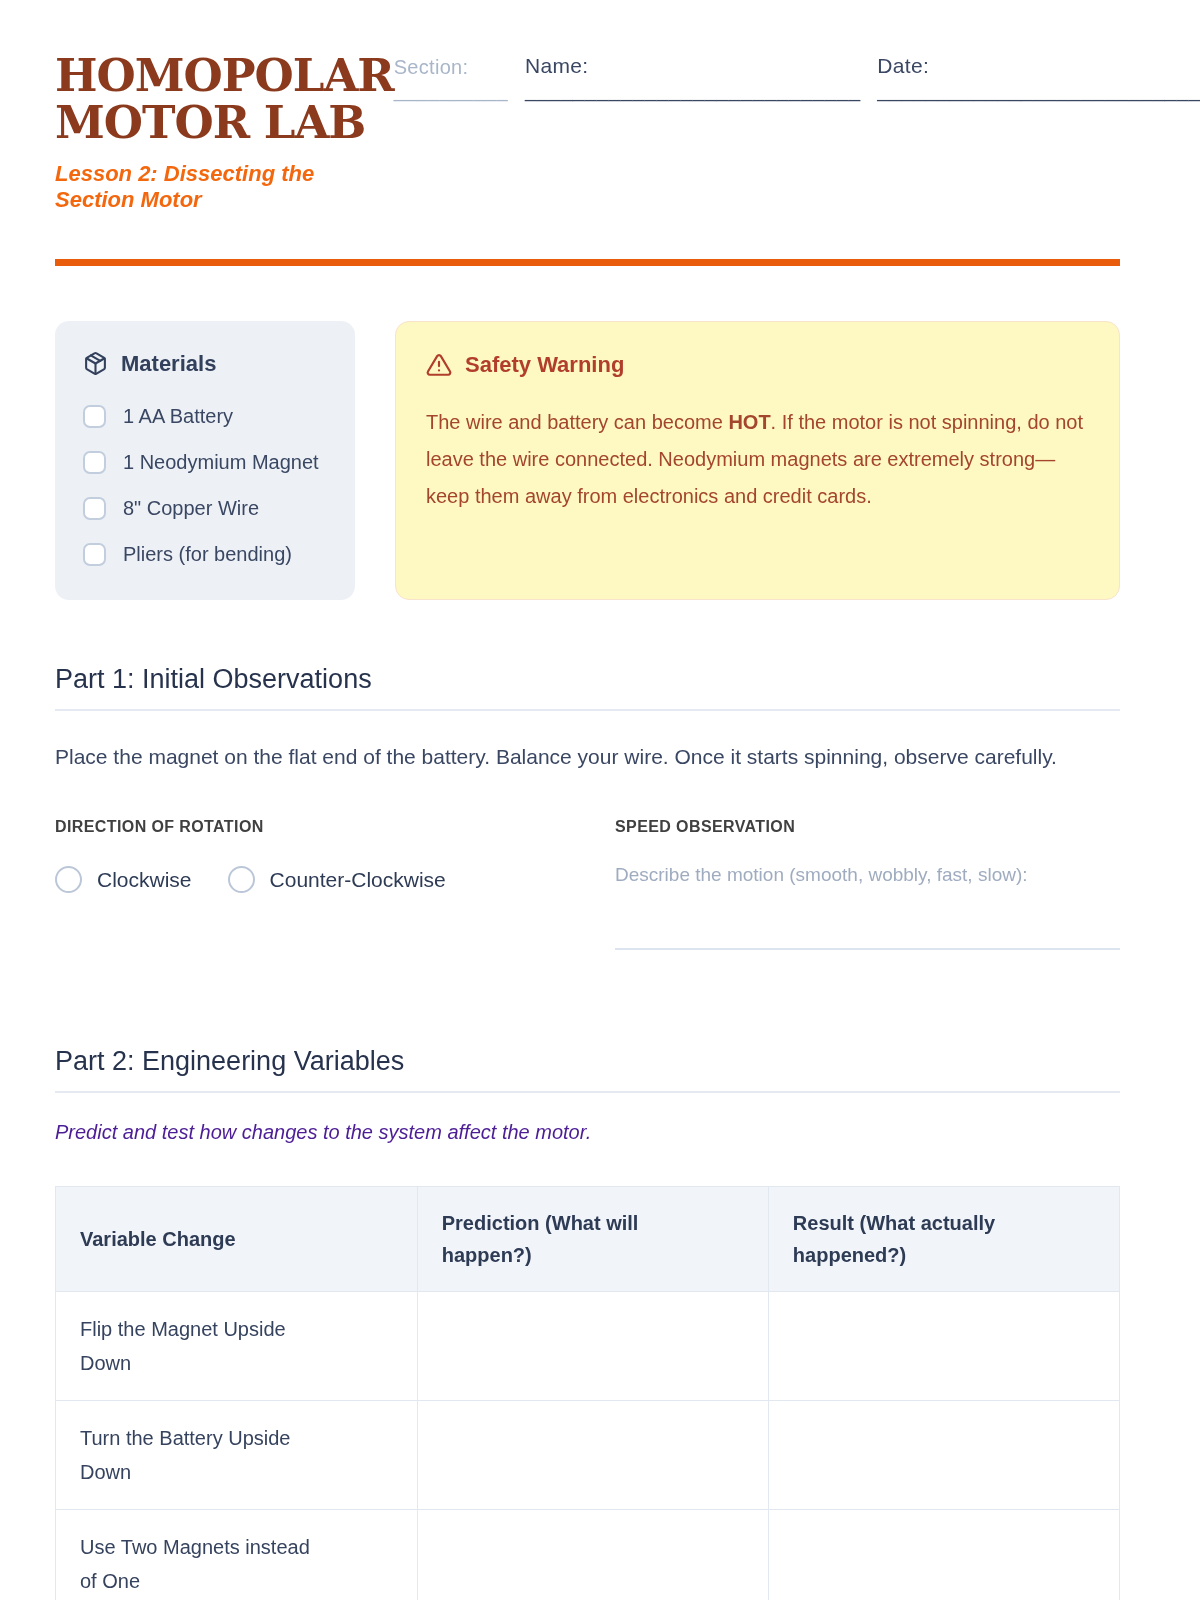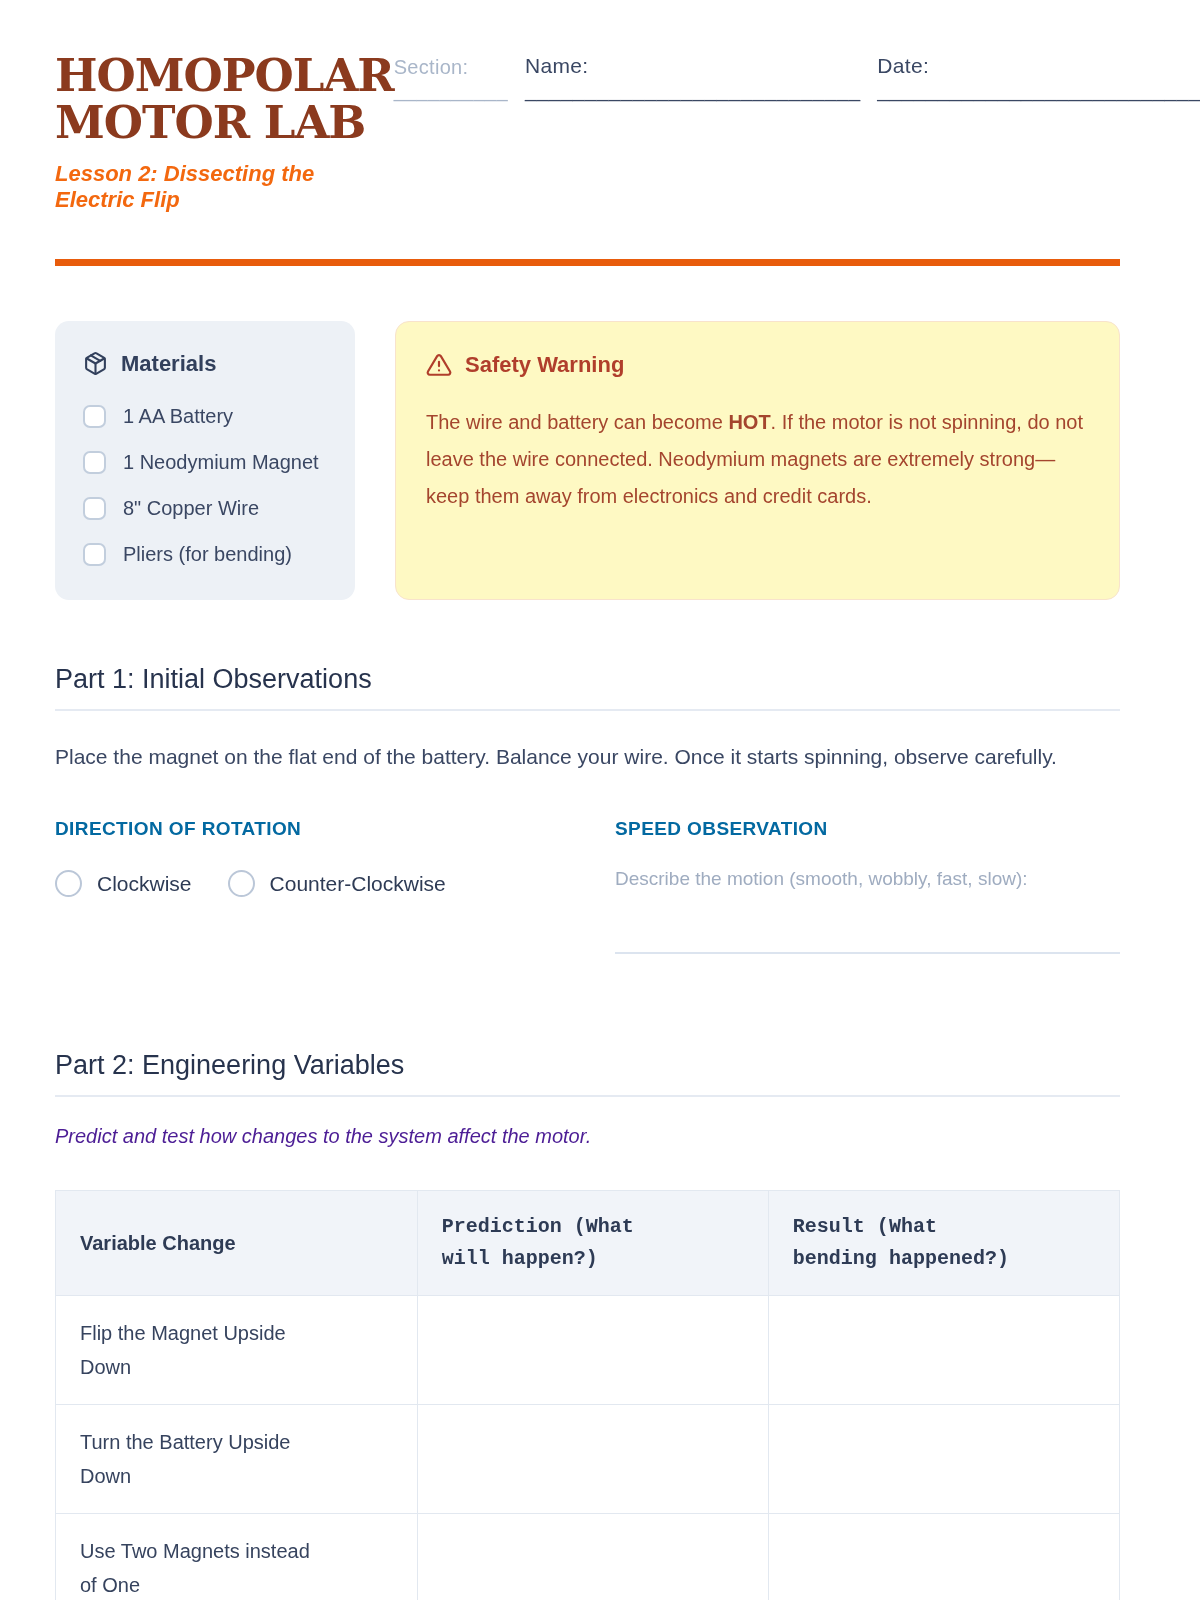--- a/index.html
+++ b/index.html
@@ -75,21 +75,21 @@
     border-bottom: 2px solid #E5EAF2;
     padding-bottom: 14px;
   }
   .instructions { margin-top: 26px; font-size: 21px; line-height: 1.9; color: #3A4763; }
 
   
   .fields-row { display: flex; margin-top: 42px; }
   .field-col-left { width: 560px; flex-shrink: 0; }
   .field-col-right { flex: 1; }
   .small-label {
-    font-size: 19px; font-weight: bold; color: #0369a1; letter-spacing: 0.4px;
+    font-size: 16px; font-weight: bold; color: #404040; letter-spacing: 0.4px;
   }
   .radio-row { display: flex; align-items: center; gap: 36px; margin-top: 30px; }
   .radio-option { display: flex; align-items: center; gap: 15px; font-size: 21px; color: #2E3B55; }
   .radio-circle {
     width: 27px; height: 27px; flex-shrink: 0;
     background: #fff; border: 2px solid #BBC7D8; border-radius: 50%;
   }
   .speed-placeholder { margin-top: 28px; font-size: 19px; color: #9FACC0; }
   .write-line { margin-top: 62px; border-bottom: 2px solid #DCE4EF; height: 0; }
 
@@ -104,32 +104,32 @@
   }
   .vars-table th {
     background: #F1F4F9;
     font-size: 20px; font-weight: bold; color: #2E3B55;
     height: 99px; line-height: 1.6;
   }
   .vars-table td { height: 107px; font-size: 20px; color: #36435E; line-height: 1.7; }
   .vars-table col.c1 { width: 34%; }
   .vars-table col.c2 { width: 33%; }
   .vars-table col.c3 { width: 33%; }
-  .wrap-narrow { display: inline-block; max-width: 225px; font-family: Liberation Mono, monospace; }
+  .wrap-narrow { display: inline-block; max-width: 225px; }
   .wrap-cell { display: inline-block; max-width: 250px; }
 </style>
 </head>
 <body>
 
 <div class="page">
 
   <div class="header">
     <div class="header-left">
       <h1 class="title">HOMOPOLAR MOTOR LAB</h1>
-      <div class="subtitle">Lesson 2: Dissecting the Electric Flip</div>
+      <div class="subtitle">Lesson 2: Dissecting the Section Motor</div>
     </div>
     <div class="header-right">
       <div class="field-line light">Section: __________</div>
       <div class="field-line">Name: ____________________________</div>
       <div class="field-line">Date: ____________________________</div>
     </div>
   </div>
 
   <div class="divider"></div>
 
@@ -215,21 +215,21 @@
   <table class="vars-table">
     <colgroup>
         <col class="c1">
         <col class="c2">
         <col class="c3">
       </colgroup>
     <thead>
       <tr>
         <th>Variable Change</th>
         <th><span class="wrap-narrow">Prediction (What will happen?)</span></th>
-        <th><span class="wrap-narrow">Result (What bending happened?)</span></th>
+        <th><span class="wrap-narrow">Result (What actually happened?)</span></th>
       </tr>
     </thead>
     <tbody>
       <tr>
         <td><span class="wrap-cell">Flip the Magnet Upside Down</span></td>
         <td></td>
         <td></td>
       </tr>
       <tr>
         <td><span class="wrap-cell">Turn the Battery Upside Down</span></td>

